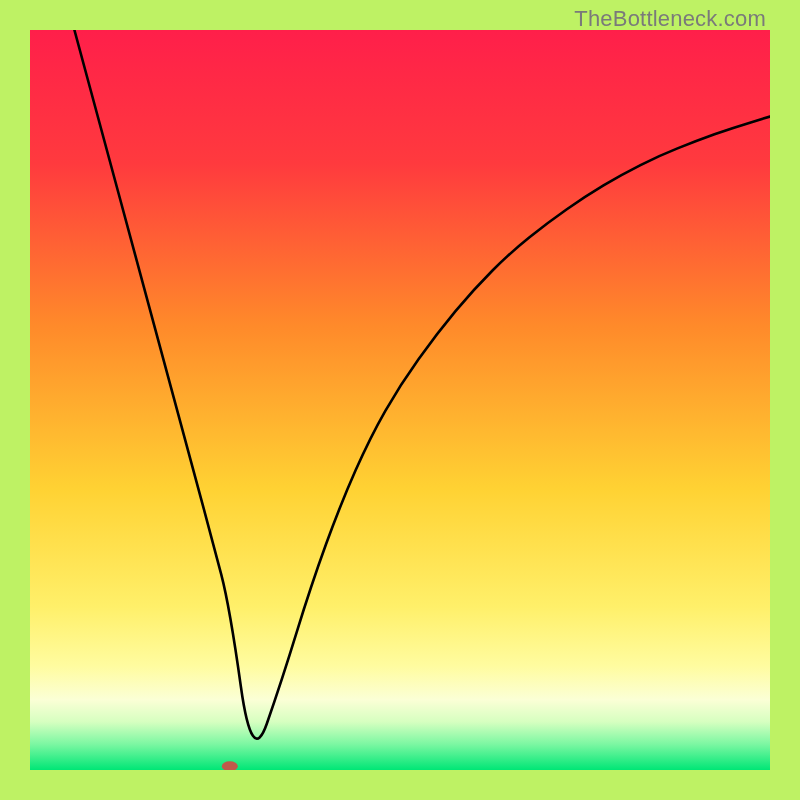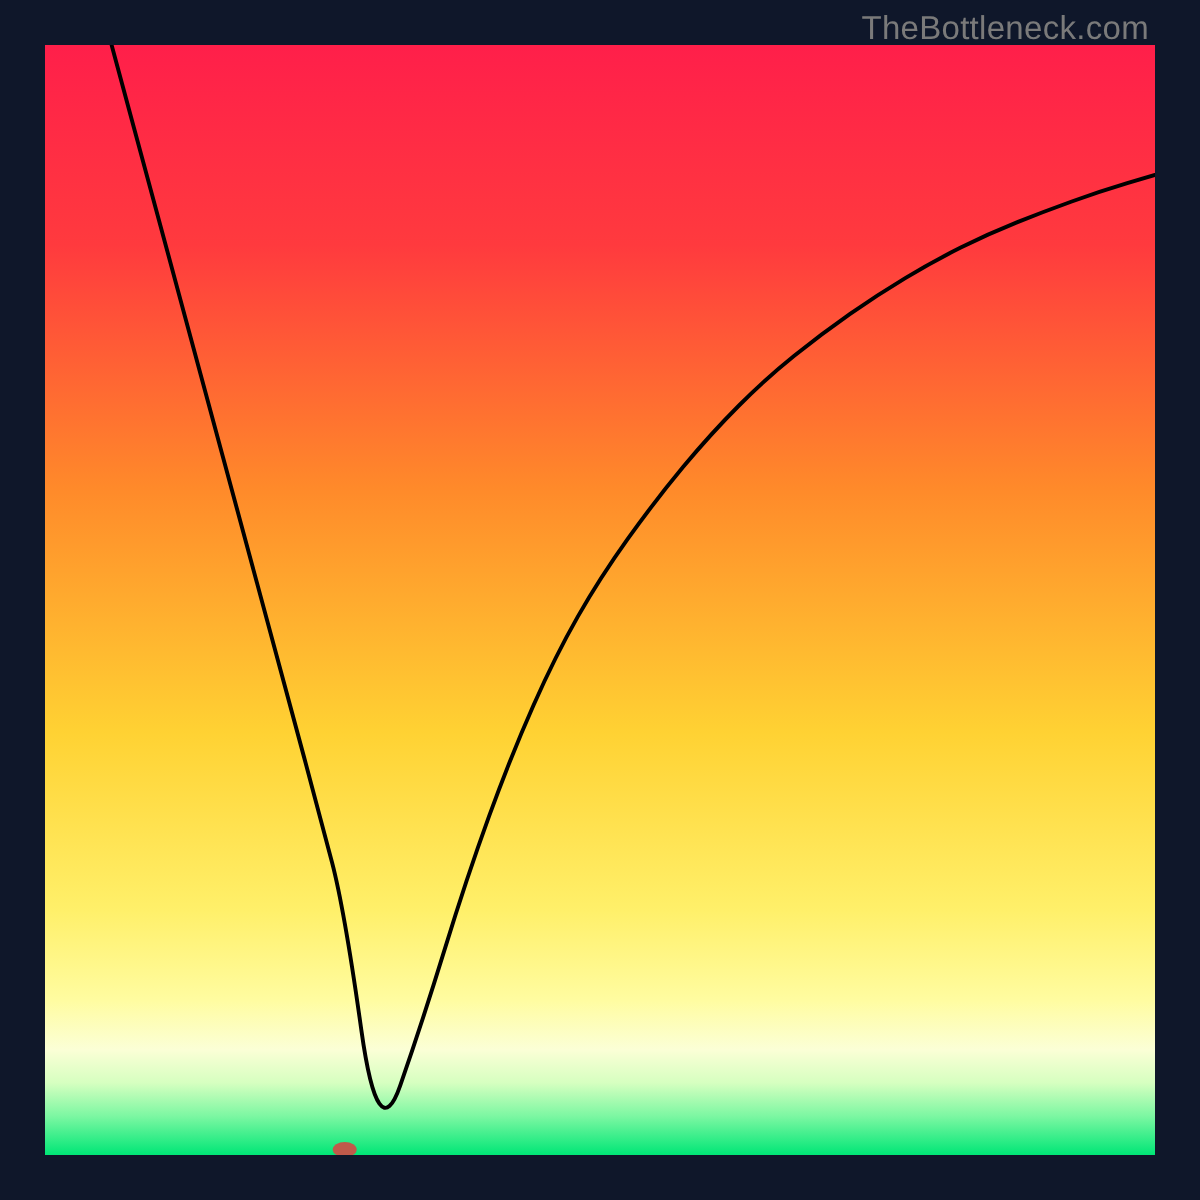--- a/index.html
+++ b/index.html
@@ -8,21 +8,21 @@
     width: 800px;
     height: 800px;
     overflow: hidden;
     background: #000;
     font-family: Arial, Helvetica, sans-serif;
   }
   .frame {
     position: relative;
     width: 800px;
     height: 800px;
-    background: #0f172a;
+    background: #bef264;
   }
   .plot-area {
     position: absolute;
     left: 30px;
     top: 30px;
     width: 740px;
     height: 740px;
   }
   .gradient-bg {
     position: absolute;

